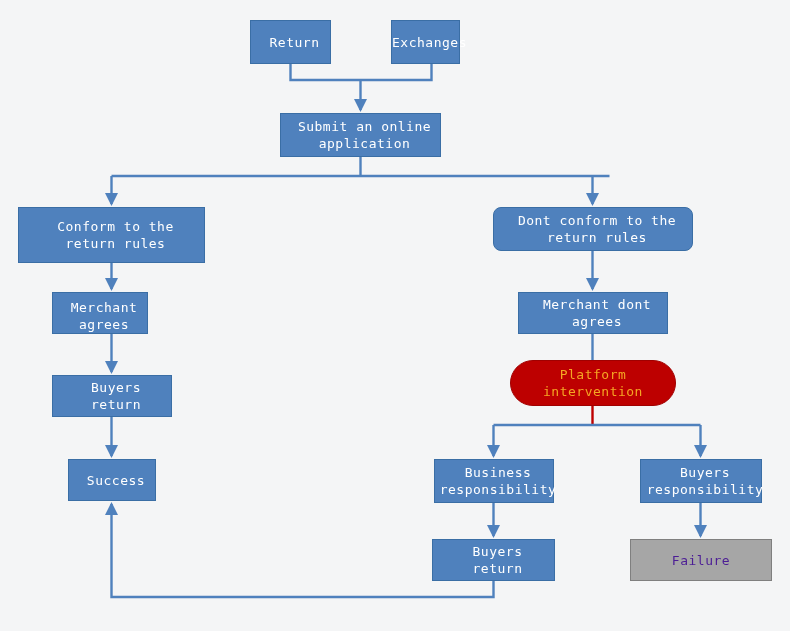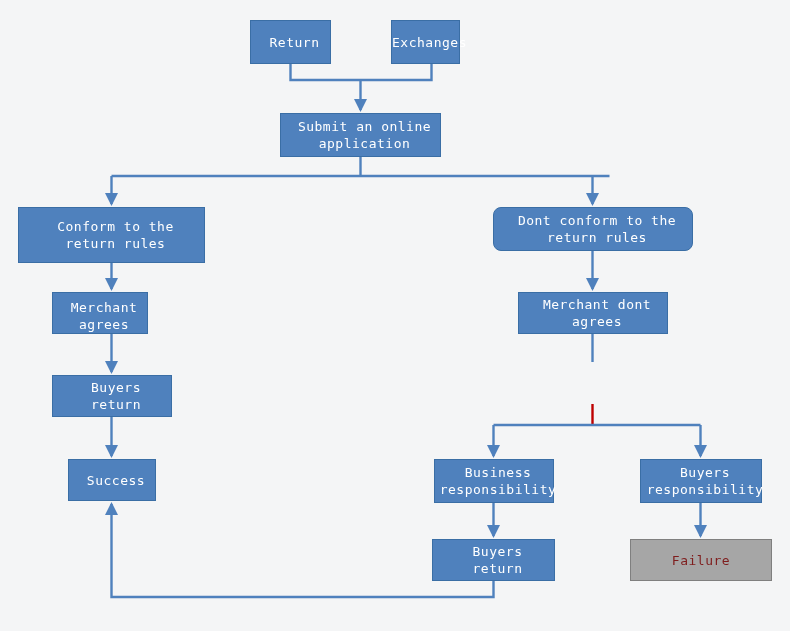--- a/index.html
+++ b/index.html
@@ -40,21 +40,21 @@
     z-index: 5;
   }
   .node.blue {
     background: #4f81bd;
     border: 1px solid #3a6ea5;
     padding-left: 8px;
   }
   .node.gray {
     background: #a6a6a6;
     border: 1px solid #7f7f7f;
-    color: #7f1d1d;
+    color: #4c1d95;
   }
   .node.red {
     background: #bd0000;
     border: 1px solid #a00000;
     border-radius: 999px;
     color: #f5a623;
   }
   .node .label {
     display: block;
     padding: 0 4px;
@@ -127,20 +127,24 @@
   </div>
 
   <div class="node blue" style="left:518px; top:292px; width:150px; height:42px;">
     <span class="label">Merchant dont agrees</span>
   </div>
 
   <div class="node blue" style="left:52px; top:375px; width:120px; height:42px;">
     <span class="label">Buyers return</span>
   </div>
 
+  <div class="node red" style="left:510px; top:360px; width:166px; height:46px;">
+    <span class="label">Platform
+intervention</span>
+  </div>
 
   <div class="node blue" style="left:68px; top:459px; width:88px; height:42px;">
     <span class="label">Success</span>
   </div>
 
   <div class="node blue" style="left:434px; top:459px; width:120px; height:44px;">
     <span class="label">Business
 responsibility</span>
   </div>
 

